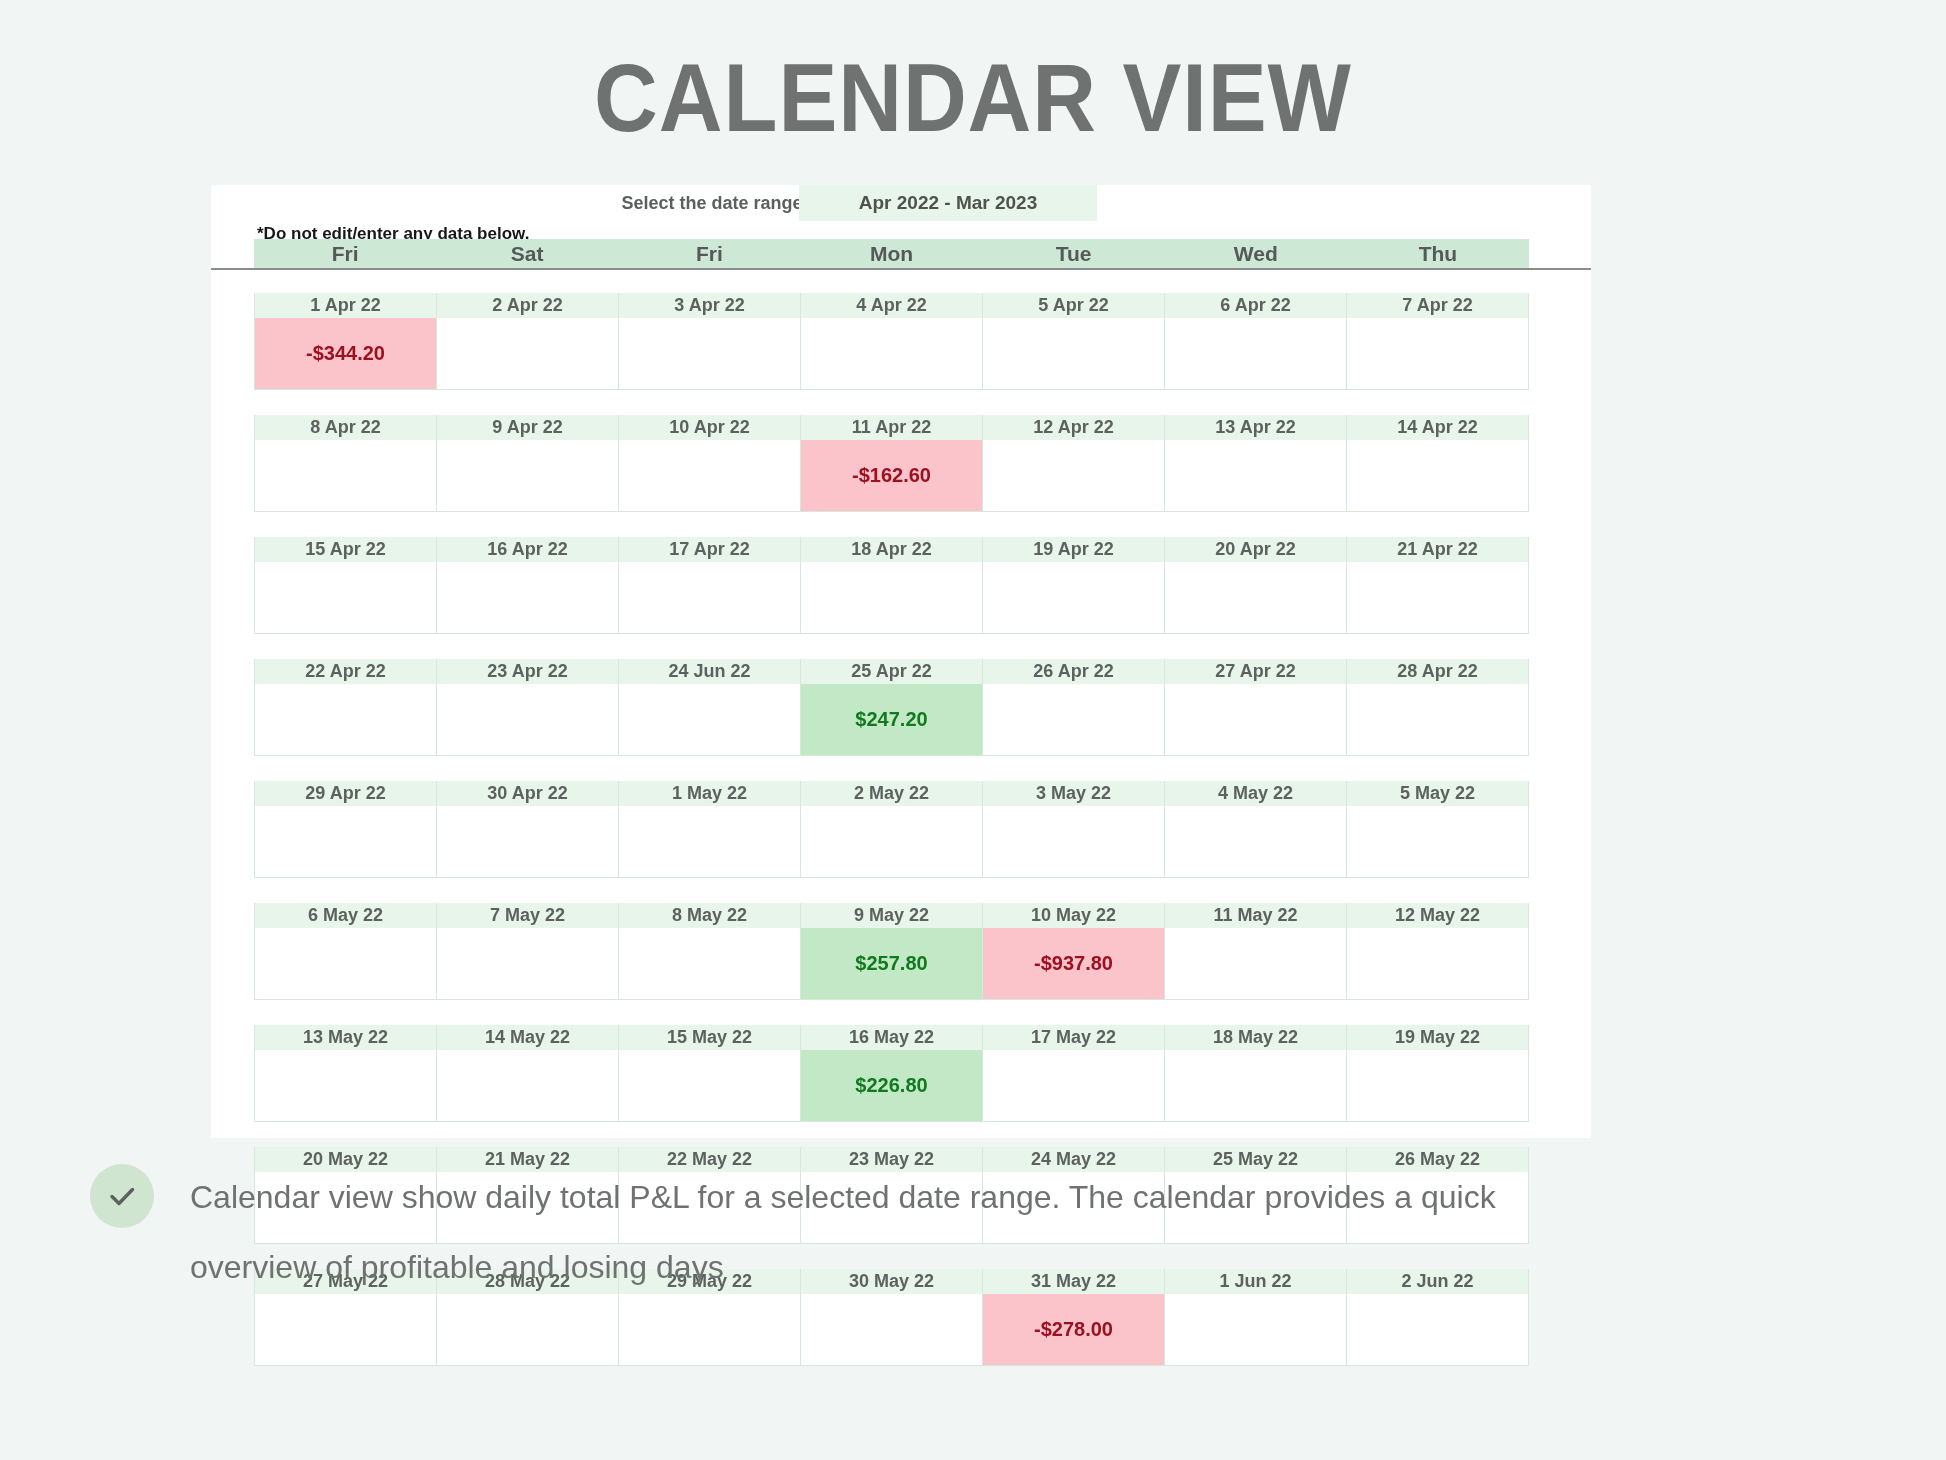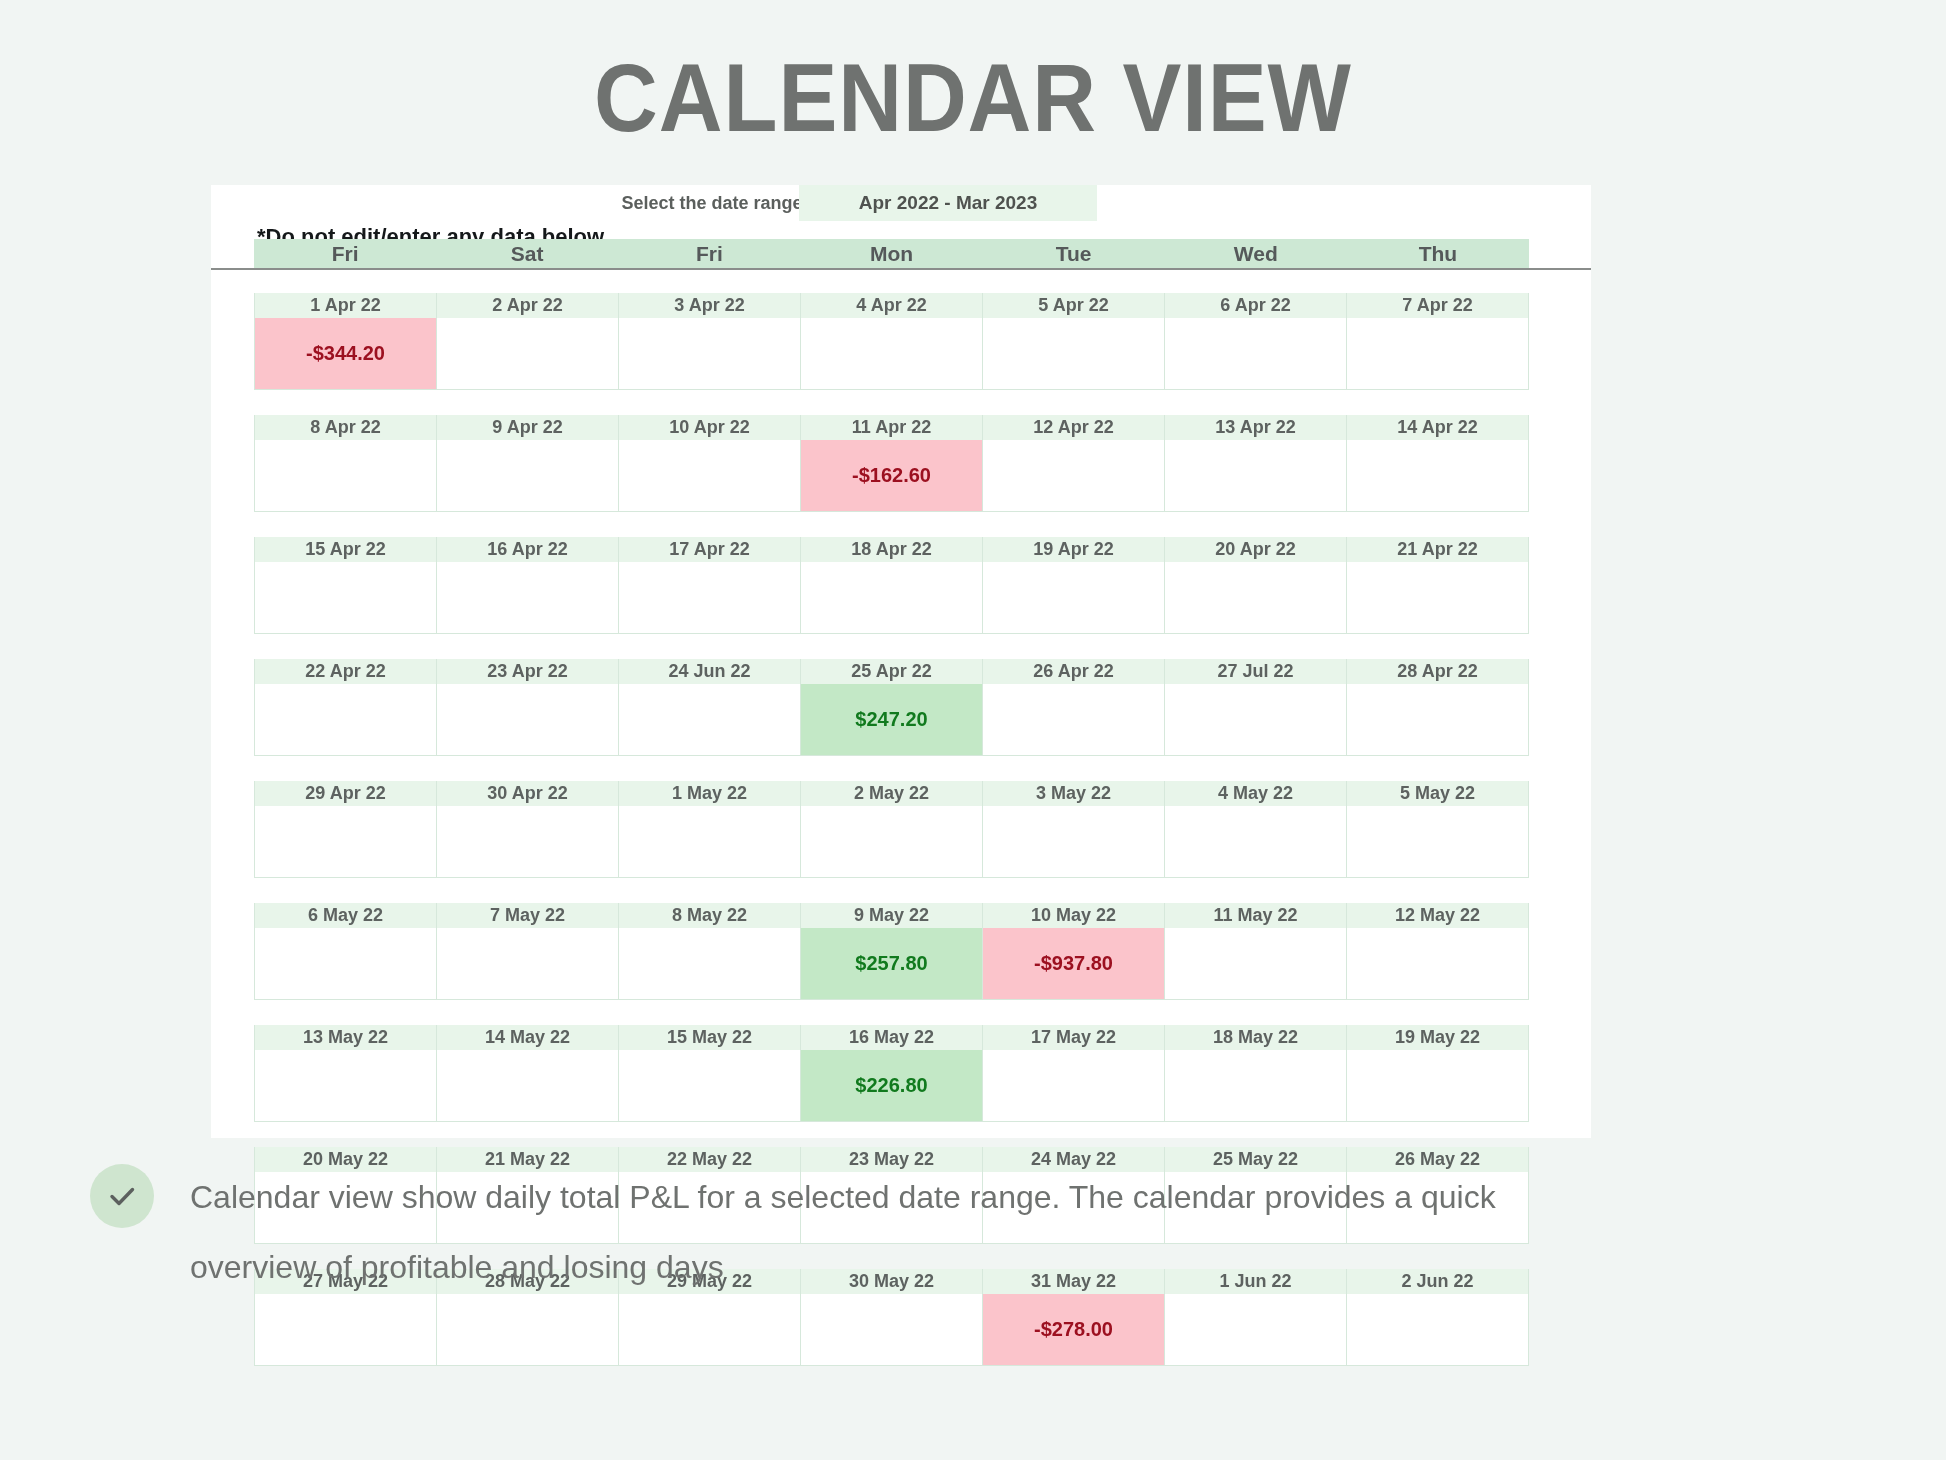--- a/index.html
+++ b/index.html
@@ -73,21 +73,21 @@
     font-size: 19px;
     font-weight: 700;
     color: #4f524f;
     white-space: nowrap;
   }
 
   .warning-note {
     position: absolute;
     left: 46px;
     top: 39px;
-    font-size: 22px;
+    font-size: 17px;
     font-weight: 700;
     color: #15181a;
     white-space: nowrap;
   }
 
   
   .rule {
     position: absolute;
     left: 0;
     top: 83px;
@@ -284,21 +284,21 @@
             <div class="value-cell"></div>
           </div>
         </div>
         <div class="week">
           <div class="date-row">
             <div class="date-cell">22 Apr 22</div>
             <div class="date-cell">23 Apr 22</div>
             <div class="date-cell">24 Jun 22</div>
             <div class="date-cell">25 Apr 22</div>
             <div class="date-cell">26 Apr 22</div>
-            <div class="date-cell">27 Jul 22</div>
+            <div class="date-cell">27 Apr 22</div>
             <div class="date-cell">28 Apr 22</div>
           </div>
           <div class="value-row">
             <div class="value-cell"></div>
             <div class="value-cell"></div>
             <div class="value-cell"></div>
             <div class="value-cell pos">$247.20</div>
             <div class="value-cell"></div>
             <div class="value-cell"></div>
             <div class="value-cell"></div>

